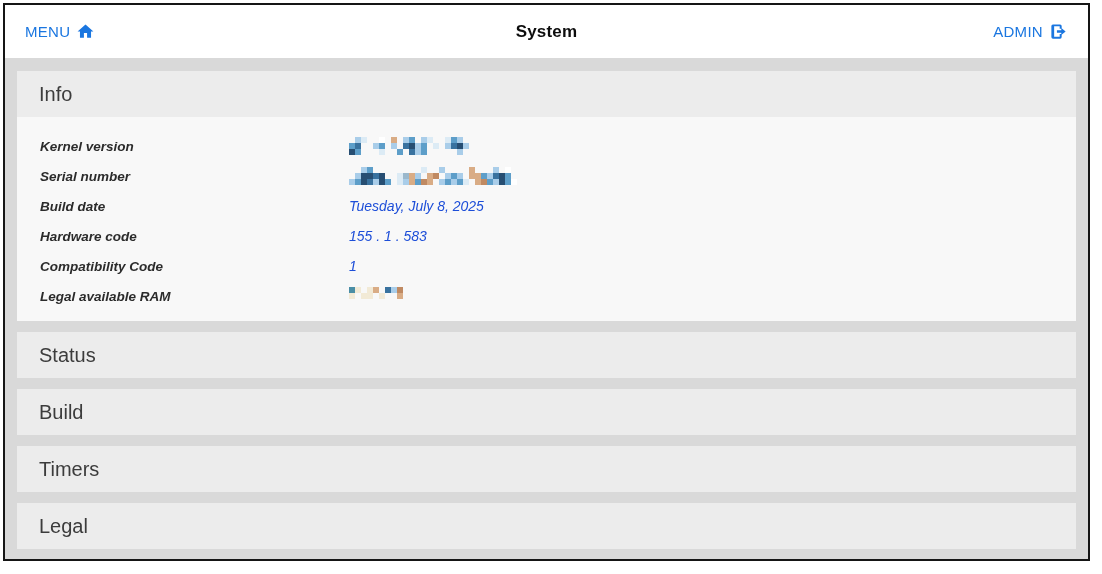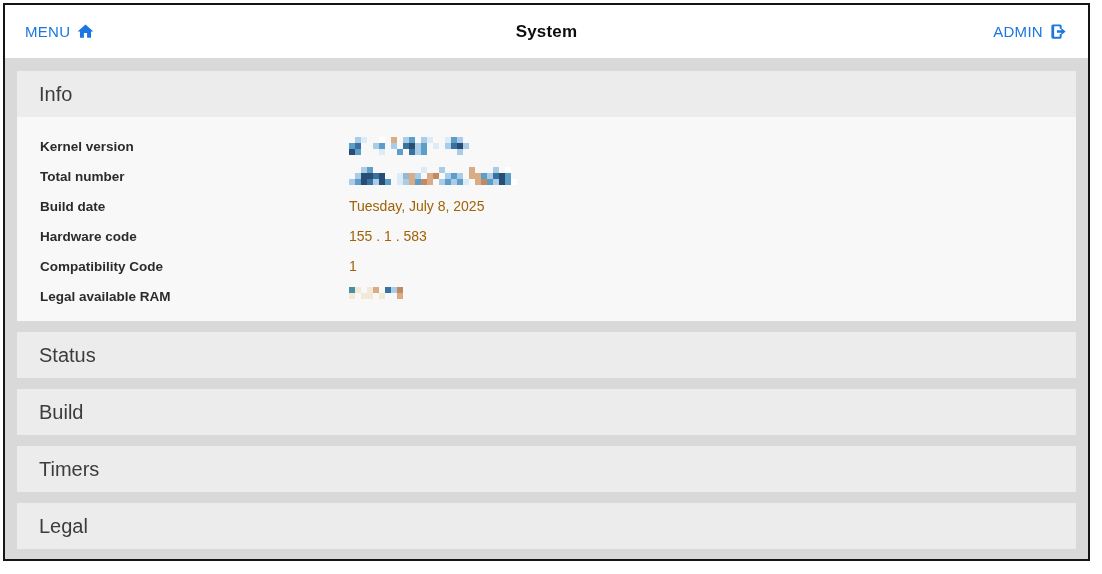--- a/index.html
+++ b/index.html
@@ -25,23 +25,23 @@
   }
   .content {
     flex:1; background:#d9d9d9; padding:13px 12px 7px 12px; overflow:hidden;
   }
   .panel { margin-bottom:11px; }
   .panel-header {
     height:46px; background:#ececec; display:flex; align-items:center;
     padding-left:22px; font-size:20px; color:#3c3c3c; cursor:pointer; user-select:none;
   }
   .panel-body { background:#f8f8f8; height:204px; padding:14px 0 0 23px; }
-  .info-row { display:flex; align-items:center; height:30px; }
+  .info-row { display:flex; align-items:center; height:30px;font-style:italic; }
   .info-row .label { width:309px; font-size:13.5px; font-weight:bold; color:#2b2b2b; }
-  .info-row .value { font-size:14px; color:#a16207; }
+  .info-row .value { font-size:14px; color:#1d4ed8; }
   .mosaic { line-height:0; }
 </style>
 </head>
 <body>
 
 <div class="canvas">
   <div class="window">
 
     <header class="topbar">
       <a class="nav-link">
@@ -134,21 +134,21 @@
                 <div></div>
                 <div></div>
                 <div></div>
                 <div></div>
                 <div style="background: rgb(169, 205, 233);"></div>
                 <div></div>
               </span>
           </div>
 
           <div class="info-row">
-            <span class="label">Total number</span>
+            <span class="label">Serial number</span>
             <span class="mosaic" style="display: grid; grid-template-columns: repeat(28, 6px); grid-auto-rows: 6px;">
                 <div></div>
                 <div></div>
                 <div style="background: rgb(169, 205, 233);"></div>
                 <div style="background: rgb(93, 158, 201);"></div>
                 <div></div>
                 <div></div>
                 <div></div>
                 <div></div>
                 <div></div>

